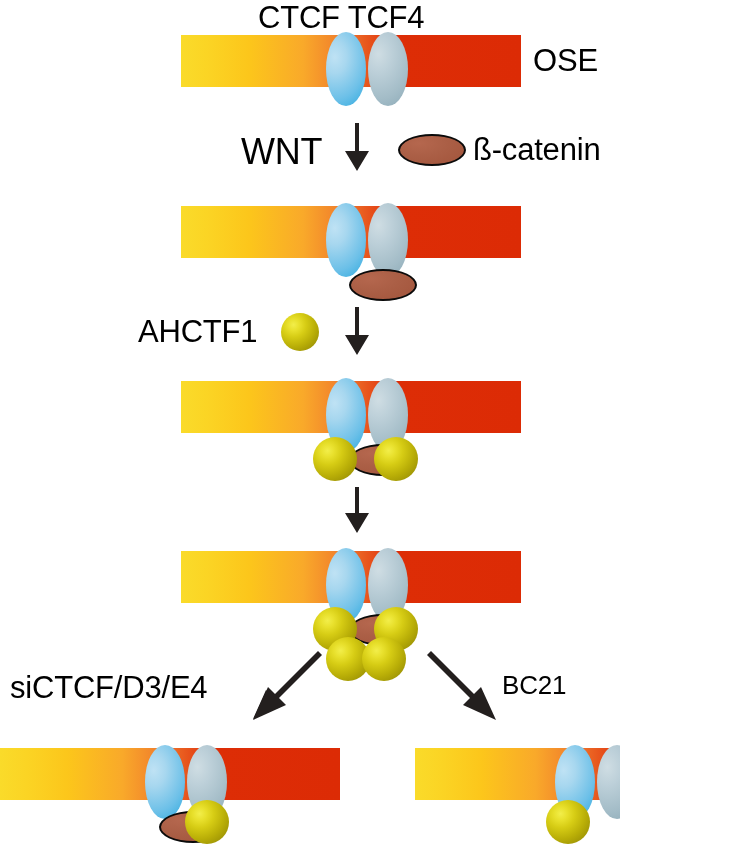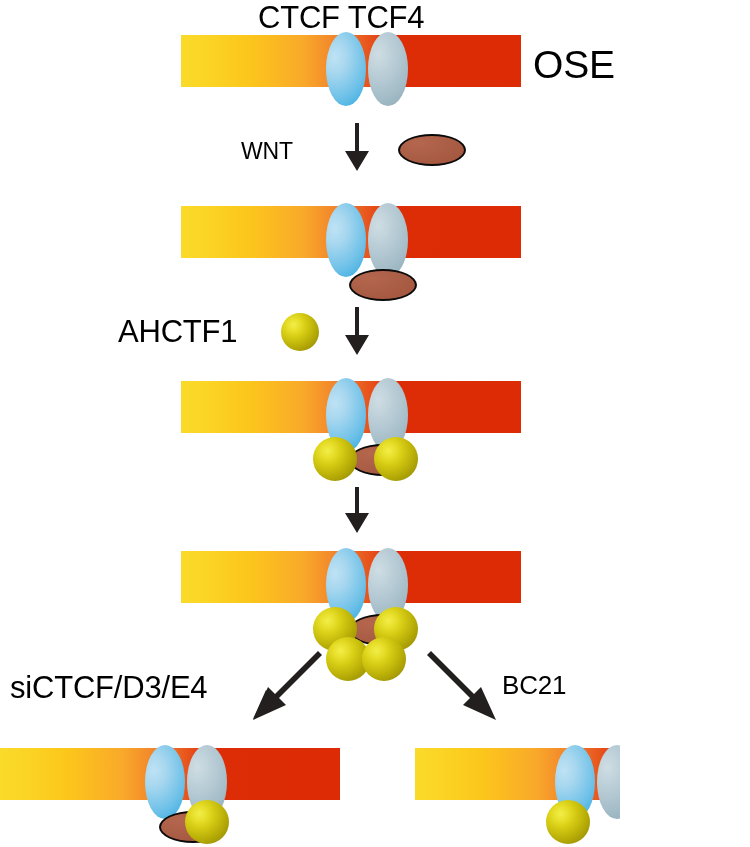--- a/index.html
+++ b/index.html
@@ -79,40 +79,41 @@
 
 <div id="stage">
 
   <div class="label" style="left:258px; top:2px; font-size:31px;">CTCF TCF4</div>
 
   <div class="dna-bar" style="left:181px; top:35px; width:340px; height:52px;"></div>
 
   <div class="prot ctcf" style="left:326px; top:32px; width:40px; height:74px;"></div>
   <div class="prot tcf4" style="left:368px; top:32px; width:40px; height:74px;"></div>
 
-  <div class="label" style="left:533px; top:45px; font-size:39px;">OSE</div>
+  <div class="label" style="left:533px; top:45px; font-size:31px;">OSE</div>
 
-  <div class="label" style="left:241px; top:140px; font-size:23px;">WNT</div>
+  <div class="label" style="left:241px; top:134px; font-size:36px;">WNT</div>
 
   <div class="arrow-down" style="left:340px; top:123px;">
     <svg width="34" height="50" viewBox="0 0 34 50">
       <path d="M15 0 H19 V28 H29 L17 48 L5 28 H15 Z" fill="#231f1e"></path>
     </svg>
   </div>
 
   <div class="prot bcat" style="left:398px; top:134px; width:68px; height:32px;"></div>
 
+  <div class="label" style="left:473px; top:134px; font-size:31px;">ß-catenin</div>
 
   <div class="dna-bar" style="left:181px; top:206px; width:340px; height:52px;"></div>
 
   <div class="prot ctcf" style="left:326px; top:203px; width:40px; height:74px;"></div>
   <div class="prot tcf4" style="left:368px; top:203px; width:40px; height:74px;"></div>
   <div class="prot bcat" style="left:349px; top:269px; width:68px; height:32px;"></div>
 
-  <div class="label" style="left:118px; top:316px; font-size:31px;">AHCTF1</div>
+  <div class="label" style="left:138px; top:316px; font-size:31px;">AHCTF1</div>
 
   <div class="prot ahctf" style="left:281px; top:313px; width:38px; height:38px;"></div>
 
   <div class="arrow-down" style="left:340px; top:307px;">
     <svg width="34" height="50" viewBox="0 0 34 50">
       <path d="M15 0 H19 V28 H29 L17 48 L5 28 H15 Z" fill="#231f1e"></path>
     </svg>
   </div>
 
   <div class="dna-bar" style="left:181px; top:381px; width:340px; height:52px;"></div>

